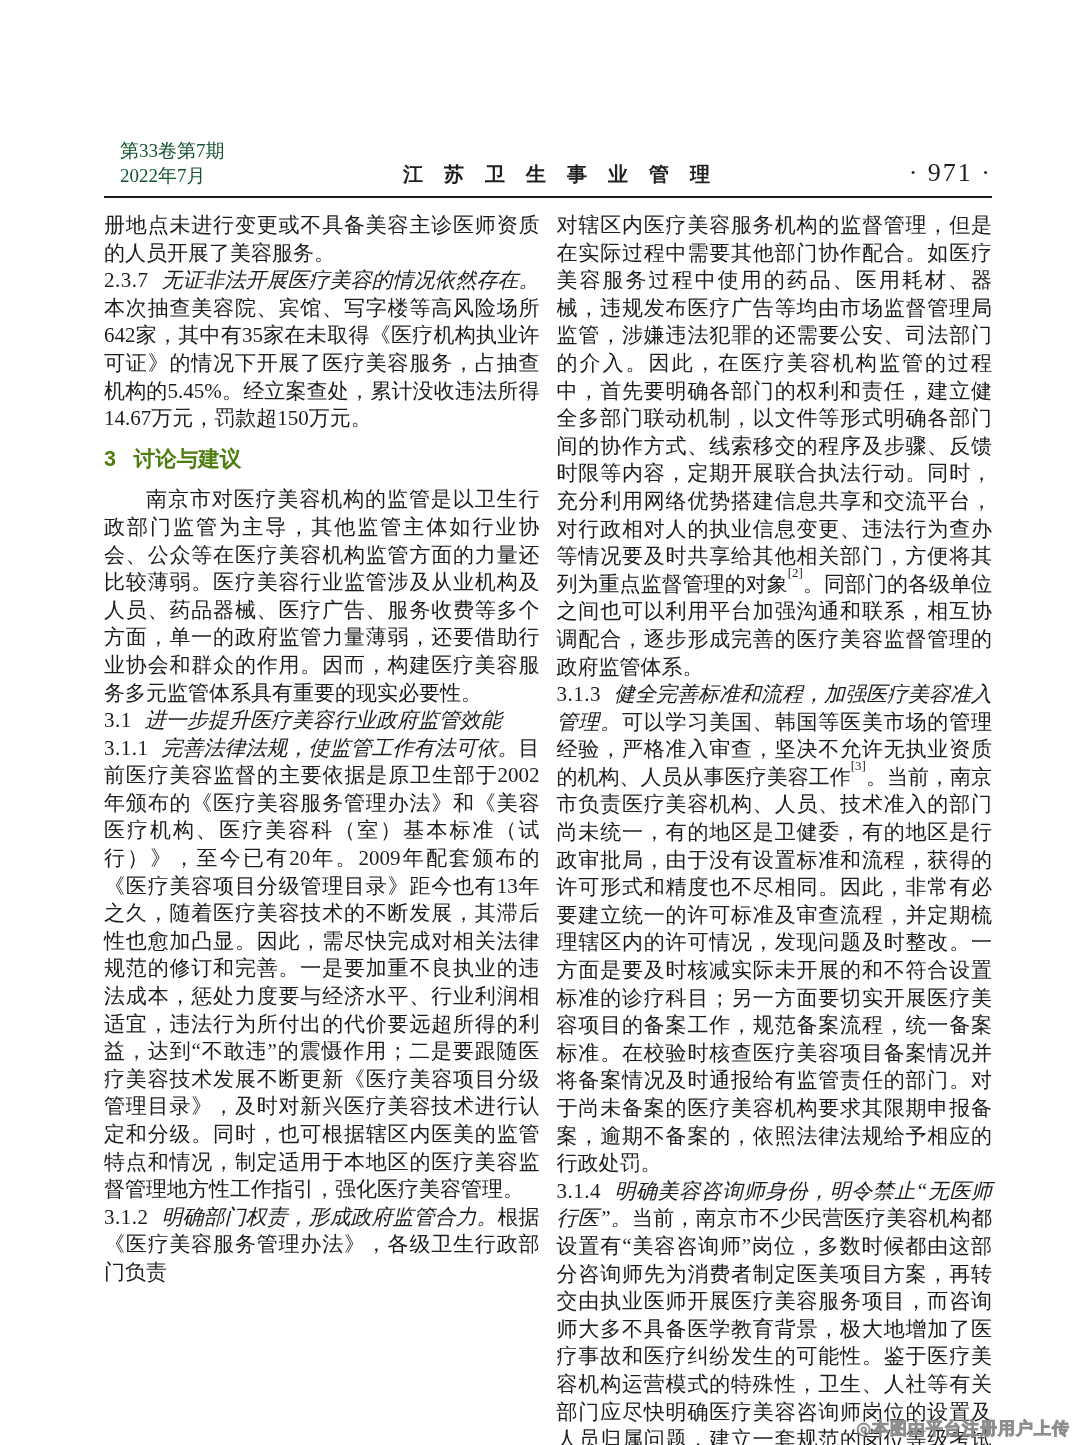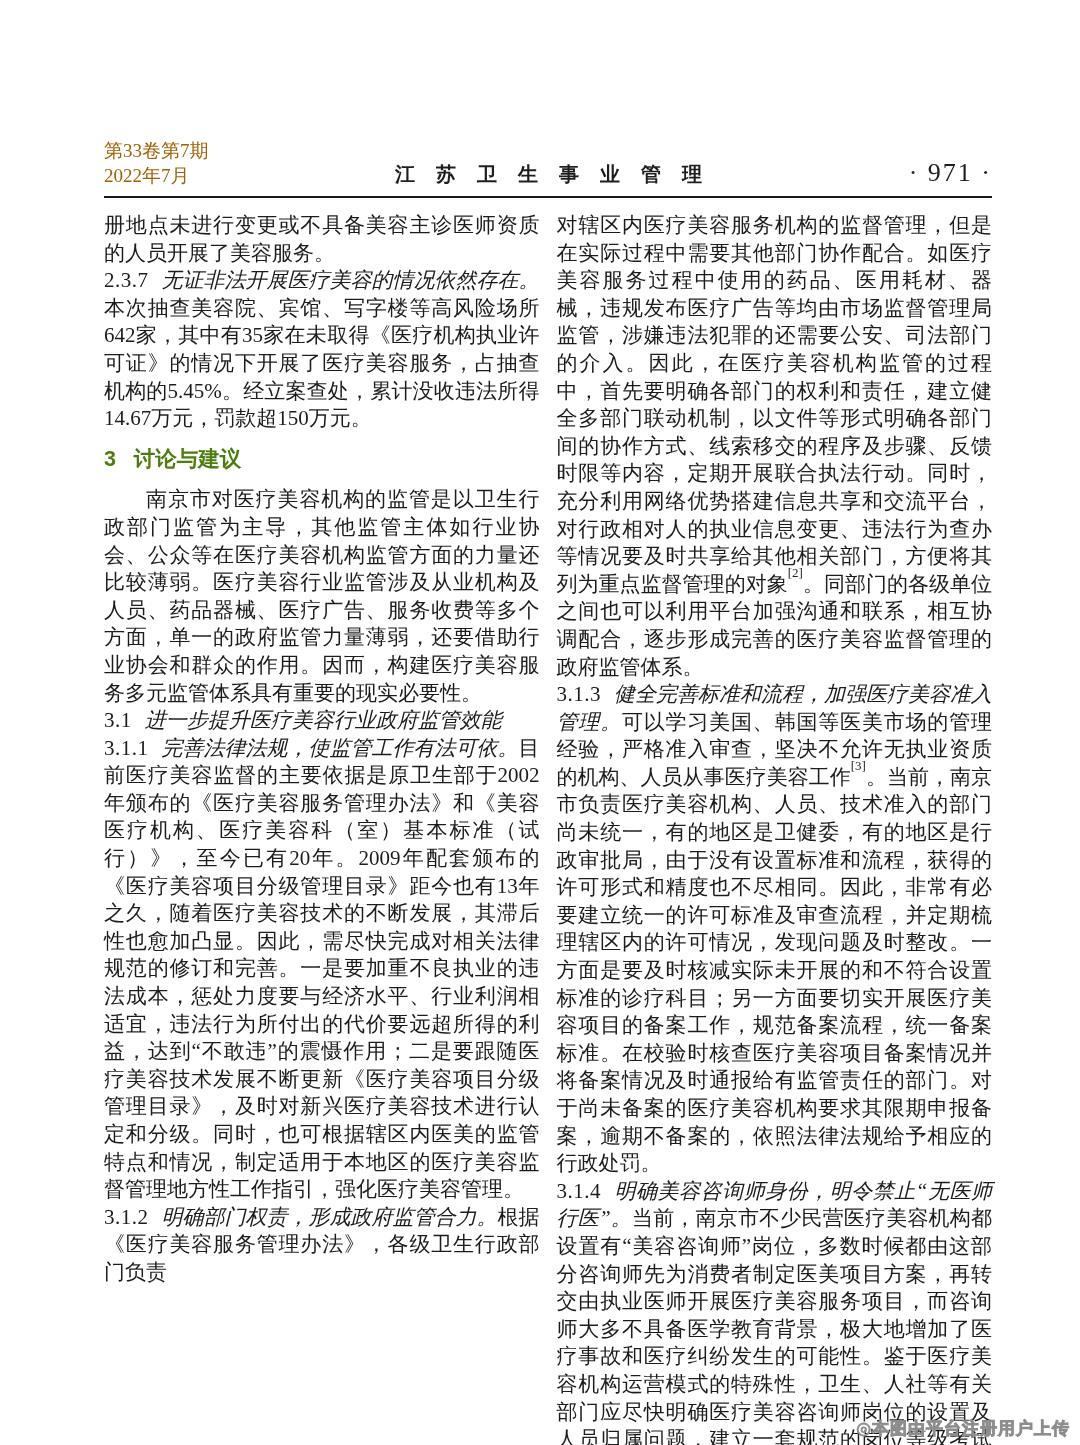--- a/index.html
+++ b/index.html
@@ -17,21 +17,21 @@
     width:888px;
   }
   
   .journal-header{
     display:flex;
     justify-content:space-between;
     align-items:flex-end;
     padding-bottom:8px;
     border-bottom:2px solid #1a1a1a;
   }
-  .header-left{font-size:19px;line-height:25px;color:#a16207;}
+  .header-left{font-size:19px;line-height:25px;color:#14532d;margin-left:16px;}
   .journal-title{
     font-size:20px;
     letter-spacing:21px;
     text-indent:21px;
     font-weight:600;
     color:#1e1e1e;
     transform:translateX(-10px);
   }
   .page-number{font-size:26px;color:#1e1e1e;letter-spacing:2px;}
   

